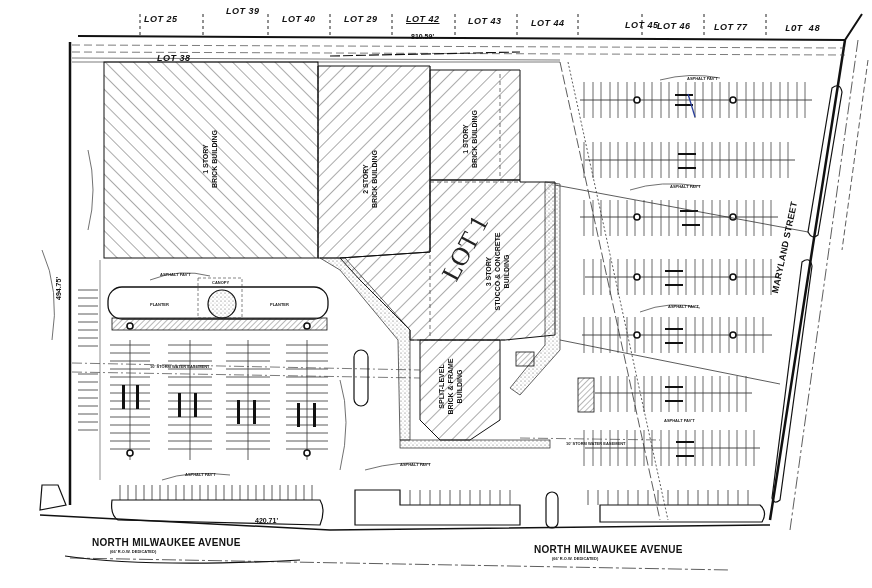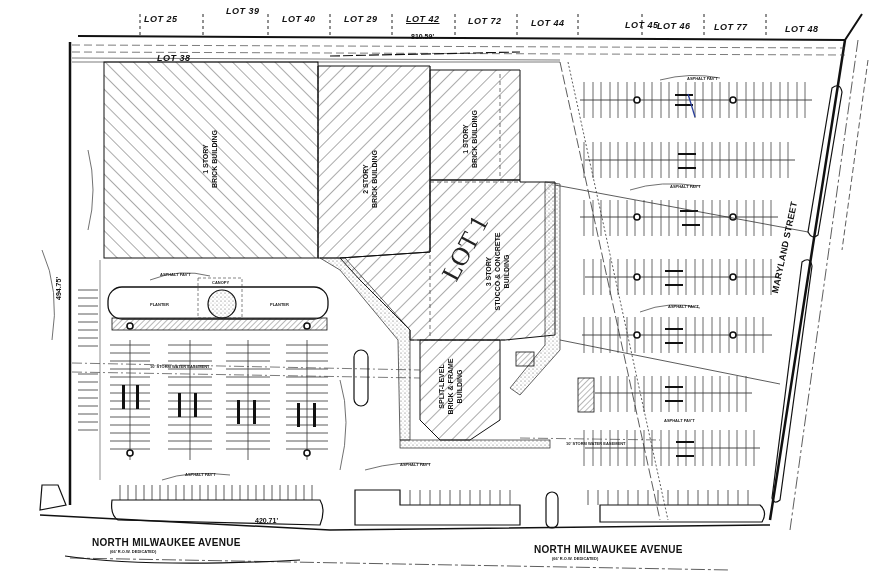--- a/index.html
+++ b/index.html
@@ -352,26 +352,26 @@
   </g>
 </svg>
 
 <div>
   <span class="lbl lot" style="left:97px;top:14px;margin-left:47px;">LOT 25</span>
   <span class="lbl lot" style="left:157px;top:14px;margin-top:39px;">LOT 38</span>
   <span class="lbl lot" style="left:218px;top:6px;margin-left:8px;">LOT 39</span>
   <span class="lbl lot" style="left:282px;top:14px;">LOT 40</span>
   <span class="lbl lot" style="left:344px;top:14px;">LOT 29</span>
   <span class="lbl lot" style="left:406px;top:14px;text-decoration:underline;">LOT 42</span>
-  <span class="lbl lot" style="left:468px;top:16px;">LOT 72</span>
+  <span class="lbl lot" style="left:468px;top:16px;">LOT 43</span>
   <span class="lbl lot" style="left:531px;top:18px;">LOT 44</span>
   <span class="lbl lot" style="left:625px;top:20px;">LOT 45</span>
   <span class="lbl lot" style="left:657px;top:21px;">LOT 46</span>
   <span class="lbl lot" style="left:714px;top:22px;">LOT 77</span>
-  <span class="lbl lot" style="left:785px;top:24px;">LOT 48</span>
+  <span class="lbl lot" style="left:785px;top:24px;font-family:Liberation Mono, monospace;">LOT 48</span>
 </div>
 
 <span class="lbl dim" style="left:411px;top:33px;">810.59'</span>
 <span class="lbl dim" style="left:55px;top:300px;transform:rotate(-90deg);transform-origin:left top;">494.75'</span>
 <span class="lbl dim" style="left:255px;top:517px;">420.71'</span>
 
 <span class="lbl lot1" style="left:436px;top:272px;">LOT 1</span>
 
 <div class="lbl bld" style="left:170px;top:150px;width:80px;transform:rotate(-90deg);">
   <div>1 STORY</div>

